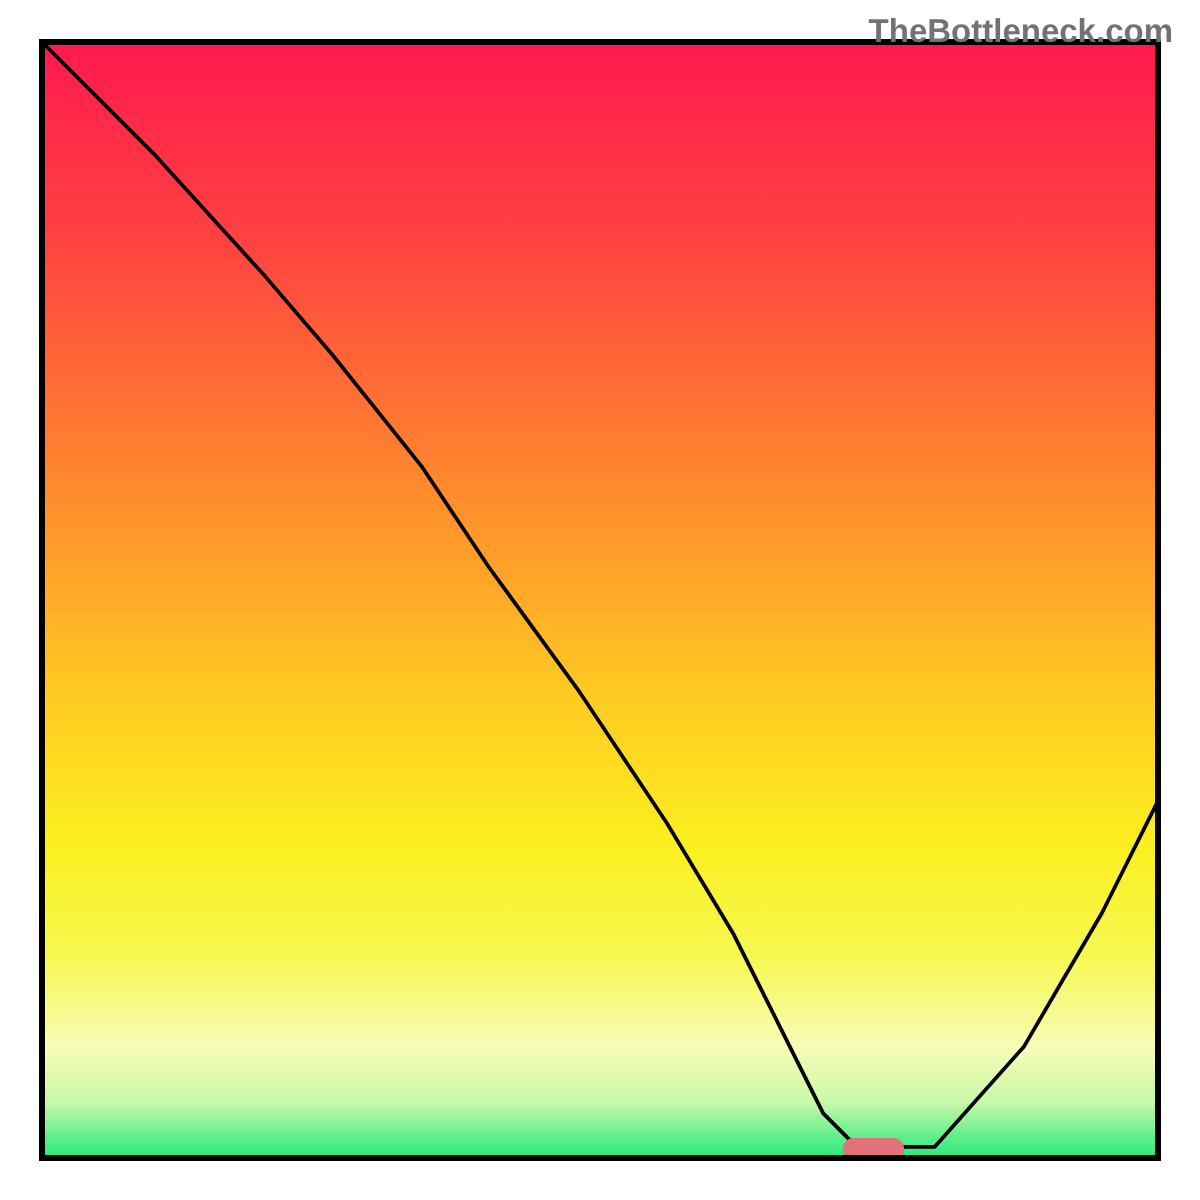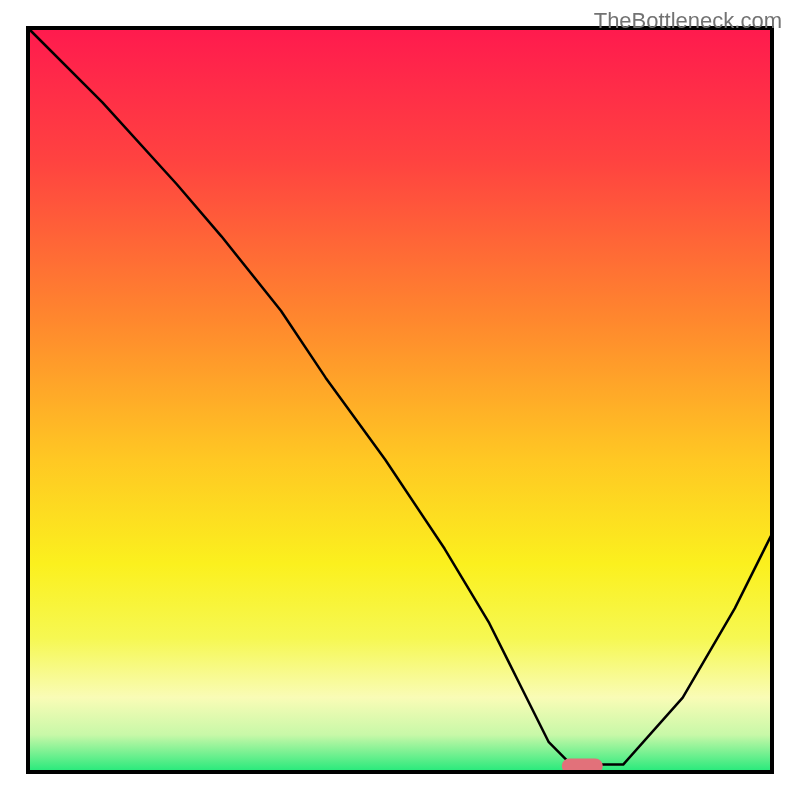--- a/index.html
+++ b/index.html
@@ -15,21 +15,21 @@
     position: relative;
     width: 800px;
     height: 800px;
   }
   .watermark {
     position: absolute;
     top: 8px;
     right: 18px;
     font-size: 22px;
     color: #727272;
-    font-weight: 400;
+    font-weight: 700;
     z-index: 10;
   }
   svg {
     position: absolute;
     top: 0;
     left: 0;
   }
 </style>
 </head>
 <body>

